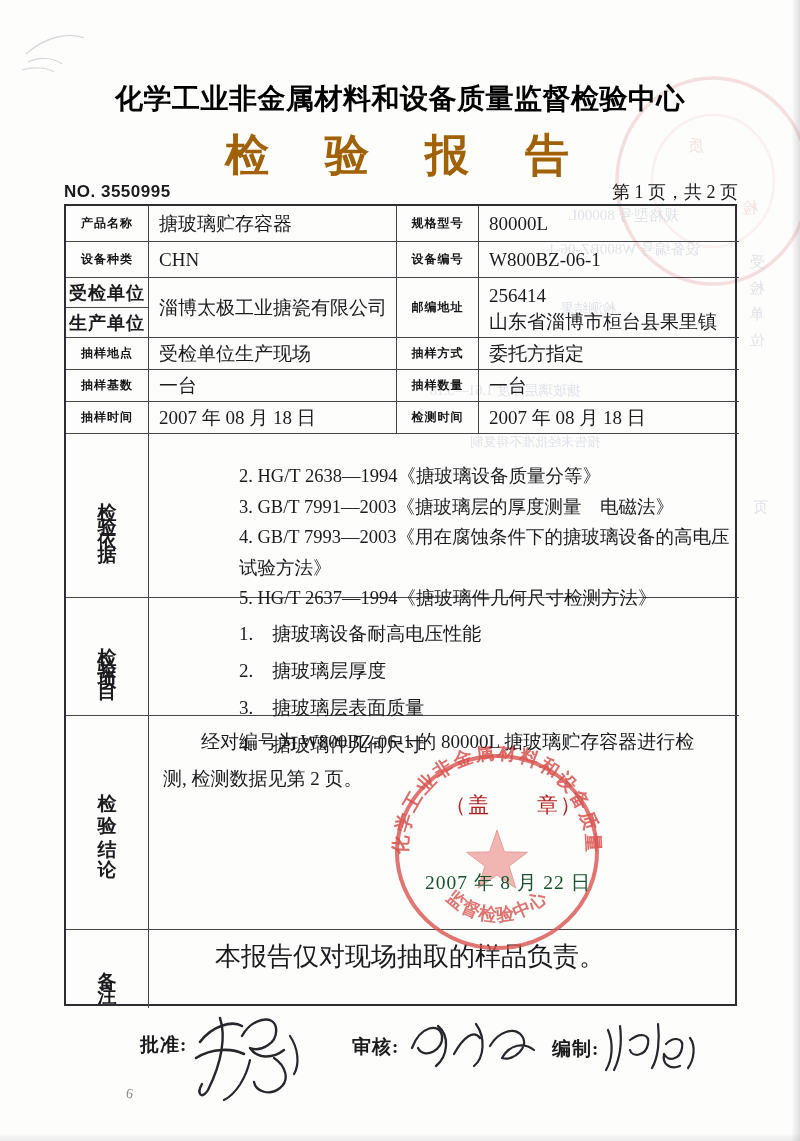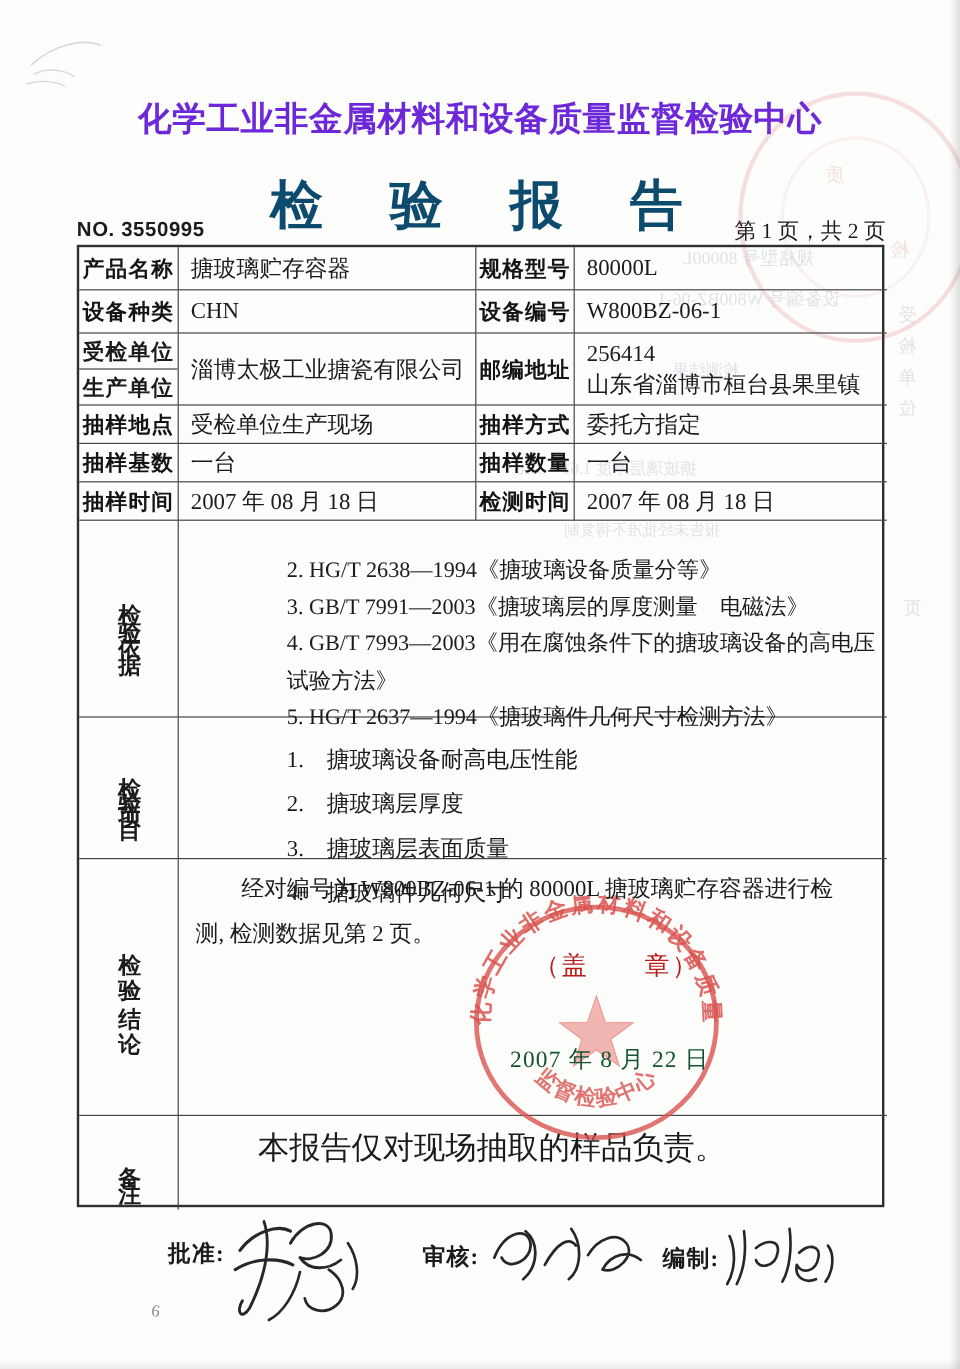--- a/index.html
+++ b/index.html
@@ -25,41 +25,41 @@
     background:linear-gradient(to top,rgba(100,100,105,.12),rgba(100,100,105,0));}
   
   .bleed{position:absolute;inset:0;z-index:0;pointer-events:none;}
   .bleed-txt{position:absolute;color:var(--bleed-gray);opacity:.45;filter:blur(.35px);
     transform:scaleX(-1);white-space:nowrap;font-family:"Liberation Serif","DejaVu Serif",serif;}
   .bleed-vert{writing-mode:vertical-rl;text-orientation:upright;}
   .bleed-pinkchar{color:var(--bleed-pink);opacity:.5;}
   
   .hdr{position:absolute;left:0;width:800px;text-align:center;z-index:2;}
   .org-title{top:80px;font-size:28px;font-weight:bold;letter-spacing:.5px;
-    font-family:"Liberation Sans","DejaVu Sans",sans-serif;color:#6d28d9;}
+    font-family:"Liberation Sans","DejaVu Sans",sans-serif;color:#000000;}
   .report-title{top:126px;font-size:44px;font-weight:bold;letter-spacing:6px;
-    font-family:"Liberation Sans","DejaVu Sans",sans-serif;color:#0c4a6e;margin-top:16px;}
+    font-family:"Liberation Sans","DejaVu Sans",sans-serif;color:#a16207;}
   .no-line{position:absolute;left:64px;top:182px;font-size:17px;font-weight:600;
     letter-spacing:.5px;z-index:2;font-family:"Liberation Sans","DejaVu Sans",sans-serif;}
   .page-line{position:absolute;right:62px;top:180px;font-size:18px;z-index:2;margin-left:40px;}
   
   .tbl{
     position:absolute;left:64px;top:204px;width:673px;height:802px;z-index:2;
     display:grid;
     grid-template-columns:83px 248px 82px 260px;
     grid-template-rows:36px 36px 60px 32px 32px 32px 164px 118px 214px 78px;
     border:2px solid var(--line-strong);
     background:transparent;
   }
   .c{border-right:1px solid var(--line);border-bottom:1px solid var(--line);
      display:flex;align-items:center;min-width:0;}
   .no-r{border-right:none;}
   .no-b{border-bottom:none;}
   .lbl{justify-content:center;font-family:"Liberation Sans","DejaVu Sans",sans-serif;
-       font-size:18px;font-weight:600;letter-spacing:1px;color:#141416;}
+       font-size:12px;font-weight:600;letter-spacing:1px;color:#141416;}
   .val{padding-left:10px;font-size:19px;}
   .split{flex-direction:column;align-items:stretch;padding:0;}
   .split > div{flex:1;display:flex;align-items:center;justify-content:center;
        font-family:"Liberation Sans","DejaVu Sans",sans-serif;font-size:18px;font-weight:600;letter-spacing:1px;}
   .split > div:first-child{border-bottom:1px solid var(--line);}
   .two-line{flex-direction:column;align-items:flex-start;justify-content:center;
        line-height:26px;padding-top:2px;}
   .vlab{justify-content:center;writing-mode:vertical-rl;text-orientation:upright;
        font-family:"Liberation Sans","DejaVu Sans",sans-serif;font-size:19px;font-weight:600;}
   .sp14{letter-spacing:14px;}

